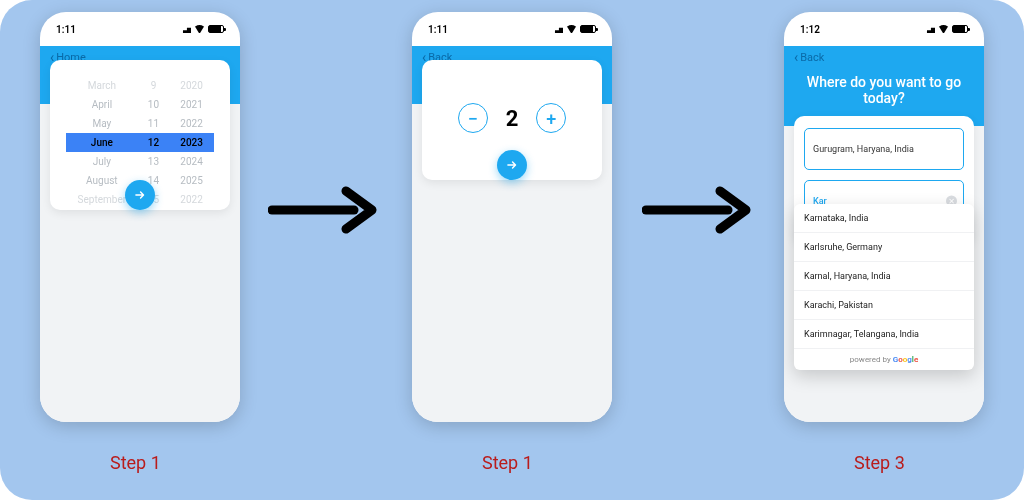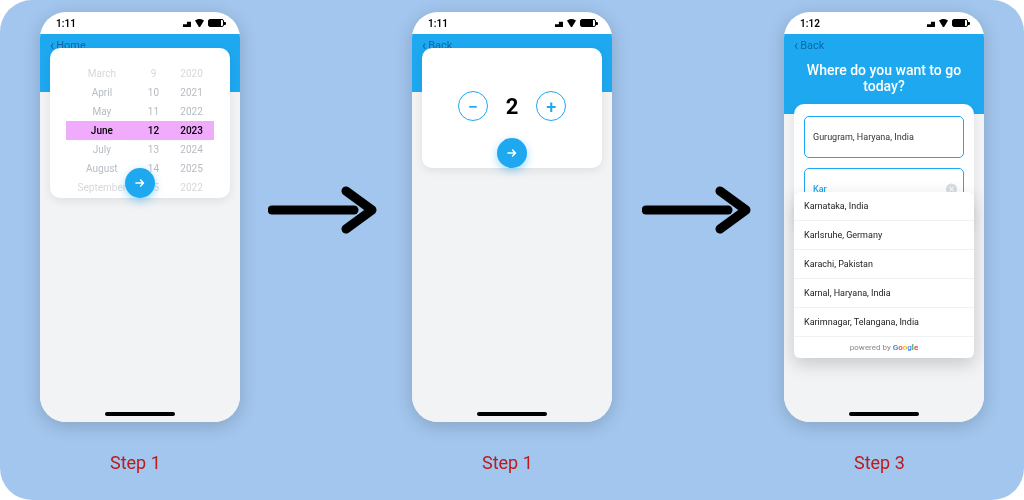--- a/index.html
+++ b/index.html
@@ -24,21 +24,21 @@
     background: #fff;
     border-radius: 26px;
     box-shadow: 0 4px 18px rgba(0,0,0,0.18);
     overflow: hidden;
   }
   .phone-1 { left: 40px; top: 12px; }
   .phone-2 { left: 412px; top: 12px; }
   .phone-3 { left: 784px; top: 12px; }
 
   .statusbar {
-    height: 22px;
+    height: 34px;
     display: flex;
     align-items: center;
     justify-content: space-between;
     padding: 0 16px;
     font-size: 10px;
     font-weight: 600;
     color: #000;
   }
   .status-icons { display: flex; gap: 3px; align-items: center; }
   .signal-icon, .wifi-icon, .battery-icon { display:inline-block; }
@@ -97,21 +97,21 @@
   
   .picker {
     display: grid;
     grid-template-columns: 1.6fr 0.7fr 1fr;
     font-size: 10px;
     line-height: 1.9;
     text-align: center;
   }
   .picker .faded { color: #d4d8dc; }
   .picker .dim { color: #b6bcc2; }
-  .picker .sel { color: #000; font-weight: 500; background:#f0abfc; }
+  .picker .sel { color: #000; font-weight: 500; background:#3b82f6; }
 
   .next-btn {
     position: absolute;
     left: 50%; transform: translateX(-50%);
     width: 30px; height: 30px;
     background: #1ea8f0;
     border-radius: 50%;
     display:flex; align-items:center; justify-content:center;
     color:#fff;
     box-shadow: 0 3px 8px rgba(30,168,240,0.45);
@@ -335,22 +335,22 @@
         <div class="card card-3">
           <div class="field">Gurugram, Haryana, India</div>
           <div class="field search">
             <span>Kar</span>
             <span class="clear-dot">✕</span>
           </div>
         </div>
         <div class="dropdown" id="dd3">
             <div class="dd-item">Karnataka, India</div>
             <div class="dd-item">Karlsruhe, Germany</div>
+            <div class="dd-item">Karnal, Haryana, India</div>
             <div class="dd-item">Karachi, Pakistan</div>
-            <div class="dd-item">Karnal, Haryana, India</div>
             <div class="dd-item">Karimnagar, Telangana, India</div>
             <div class="dd-footer">powered by <span class="google-logo"><span>G</span><span>o</span><span>o</span><span>g</span><span>l</span><span>e</span></span></div>
           </div>
         <div class="home-indicator"></div>
       </div>
     </div>
   </div>
 
   <div class="step-label label-1">Step 1</div>
   <div class="step-label label-2">Step 1</div>

